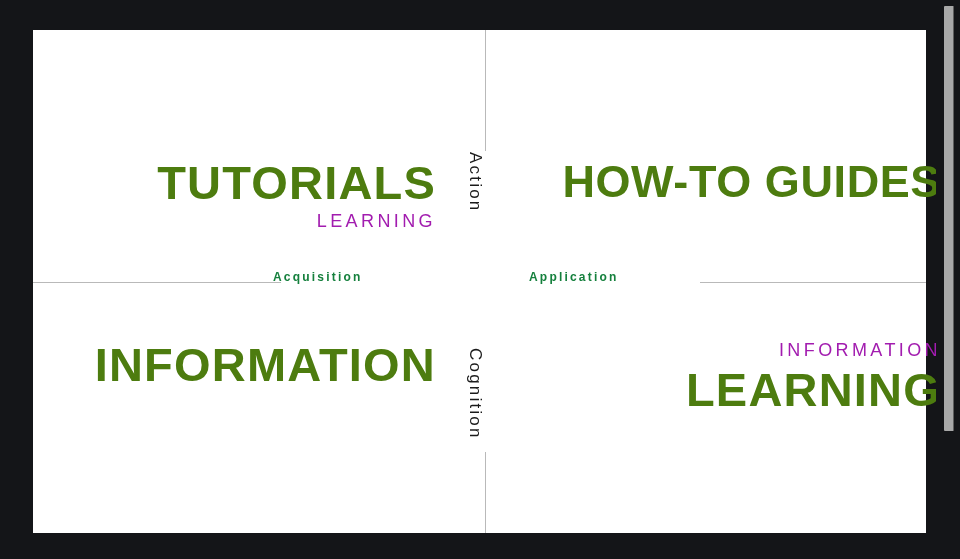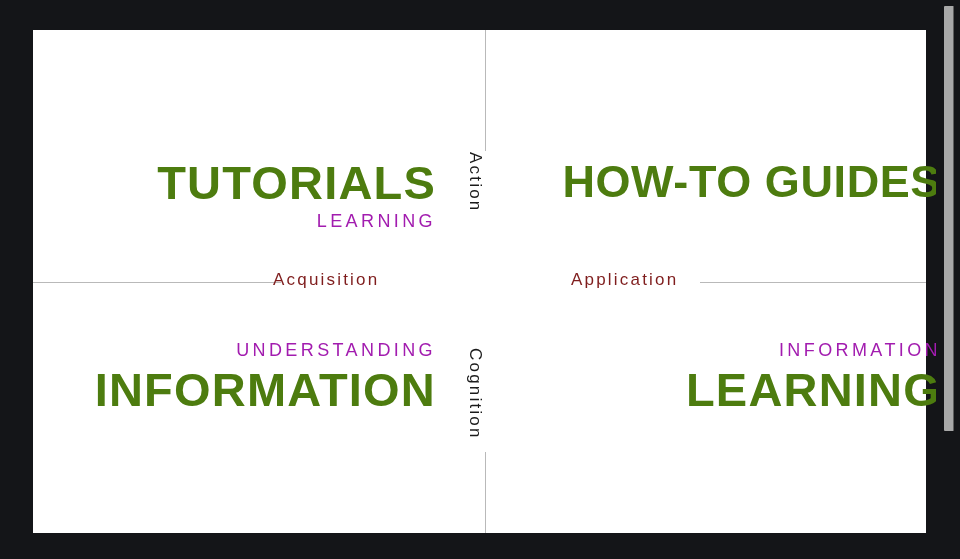--- a/index.html
+++ b/index.html
@@ -68,28 +68,28 @@
     background: #b9b9b9;
     left: 452px;
   }
   .axis-v.top    { top: 0px;   height: 121px; }
   .axis-v.bottom { top: 422px; height: 81px; }
 
   
   .axis-label-h {
     position: absolute;
     top: 240px;
-    font-size: 17px;
+    font-size: 12px;
     letter-spacing: 2.2px;
-    color: #7f1d1d;
-    font-weight: 400;
+    color: #15803d;
+    font-weight: 700;
     white-space: nowrap;
   }
   #axis-acquisition { left: 240px; }
-  #axis-application { left: 538px; text-align: right; }
+  #axis-application { left: 496px; text-align: right; }
 
   
   .axis-label-v {
     position: absolute;
     left: 452px;
     font-size: 17px;
     letter-spacing: 2.2px;
     color: #1a1a1a;
     white-space: nowrap;
     transform-origin: 0 0;
@@ -151,21 +151,20 @@
     <div class="quad left top">
       <div class="title">TUTORIALS</div>
       <div class="sub">LEARNING</div>
     </div>
 
     <div class="quad right top">
       <div class="title wide">HOW-TO GUIDES</div>
     </div>
 
     <div class="quad left bottom">
-      <div class="sub">UNDERSTANDING</div>
       <div class="title">INFORMATION</div>
     </div>
 
     <div class="quad right bottom">
       <div class="sub">INFORMATION</div>
       <div class="title">LEARNING</div>
     </div>
 
   </div>
 

